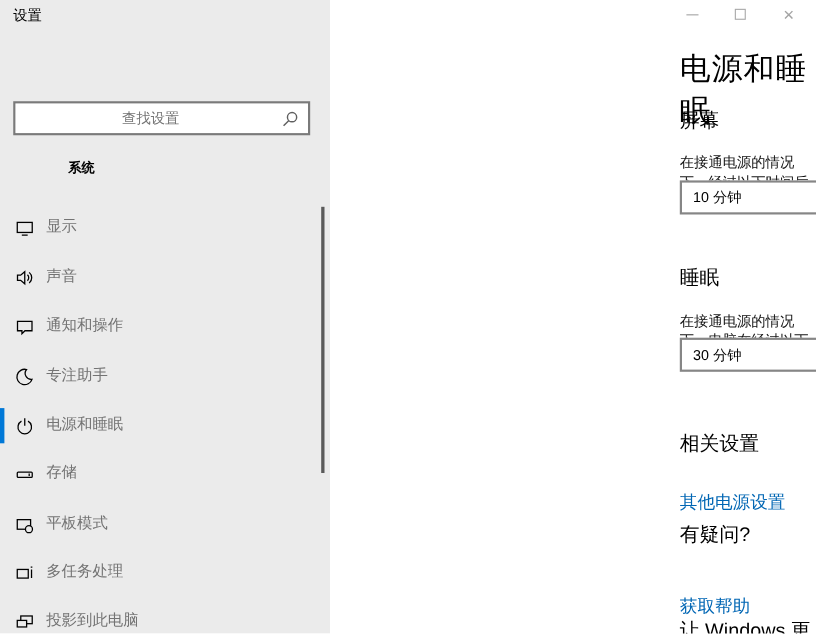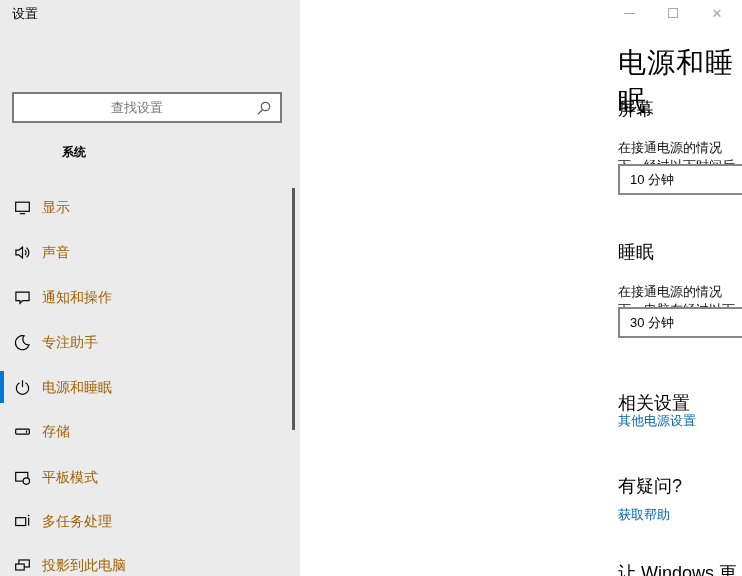--- a/index.html
+++ b/index.html
@@ -20,40 +20,40 @@
     position:absolute; left:0; top:0; width:100%; height:100%;
     border:none; outline:none; background:transparent;
     padding:0 30px 0 10px; font-size:13px; color:#444;
     font-family:"Liberation Sans","DejaVu Sans",sans-serif;
     text-align:center;
   }
   .search-box .search-icon { position:absolute; right:8px; top:6px; }
   .section-header { position:absolute; left:14px; top:144px; font-size:12px; font-weight:bold; color:#000;margin-left:48px; }
   .nav-item { position:absolute; left:0; width:292px; height:44px; cursor:default; }
   .nav-item .nav-icon { position:absolute; left:14px; top:14px; }
-  .nav-item .nav-label { position:absolute; left:42px; top:0; line-height:44px; font-size:14px; color:#a16207; white-space:nowrap; }
+  .nav-item .nav-label { position:absolute; left:42px; top:0; line-height:44px; font-size:14px; color:#737373; white-space:nowrap;font-family:Liberation Serif, serif; }
   .nav-item.selected .accent-bar { position:absolute; left:0; top:6px; width:4px; height:32px; background:#0078d7; }
   .sidebar-scrollbar { position:absolute; left:292px; top:188px; width:3px; height:242px; background:#5a5a5a; }
   svg.icon { display:block; stroke:#000; fill:none; stroke-width:1.1; }
   
   .main { position:absolute; left:300px; top:0; width:442px; height:576px; background:#fff; }
   .win-controls { position:absolute; right:8px; top:0; height:30px; }
   .win-btn { position:absolute; top:0; width:34px; height:28px; text-align:center; cursor:default; }
   .win-btn.minimize { right:88px; }
   .win-btn.maximize { right:44px; }
   .win-btn.close { right:0; }
   .min-glyph { display:inline-block; width:11px; border-top:1px solid #a3a3a3; margin-top:13px; }
   .max-glyph { display:inline-block; width:10px; height:10px; border:1px solid #a8a8a8; margin-top:8px; }
   .close-glyph { font-size:13px; color:#a3a3a3; line-height:28px; }
   .page-title { position:absolute; left:318px; top:44px; font-size:28px; font-weight:400; color:#000; letter-spacing:1px; }
   .sec-heading { position:absolute; left:318px; font-size:18px; font-weight:400; color:#000; }
   .sec-desc { position:absolute; left:318px; font-size:13px; color:#111; }
   .dropdown { position:absolute; left:318px; width:169px; height:31px; background:#fff; border:2px solid #868686; cursor:default; }
   .dropdown .dd-value { position:absolute; left:10px; top:0; line-height:27px; font-size:13px; color:#000; }
-  .link { position:absolute; left:318px; font-size:13px; color:#0066b4; cursor:pointer; text-decoration:none; }
+  .link { position:absolute; left:318px; font-size:16px; color:#0066b4; cursor:pointer; text-decoration:none;margin-top:35px; }
   #heading-screen { top:97px; }   #desc-screen { top:139px; }   #dd-screen { top:164px; }
   #heading-sleep { top:240px; }   #desc-sleep { top:283px; }    #dd-sleep { top:307px; }
   #heading-related { top:380px;margin-top:11px; } #link-related { top:412px; }
   #heading-help { top:474px; }    #link-help { top:506px;text-align:center; }
   #heading-clipped { top:561px; }
 </style>
 </head>
 <body>
 
 <div class="sidebar">

